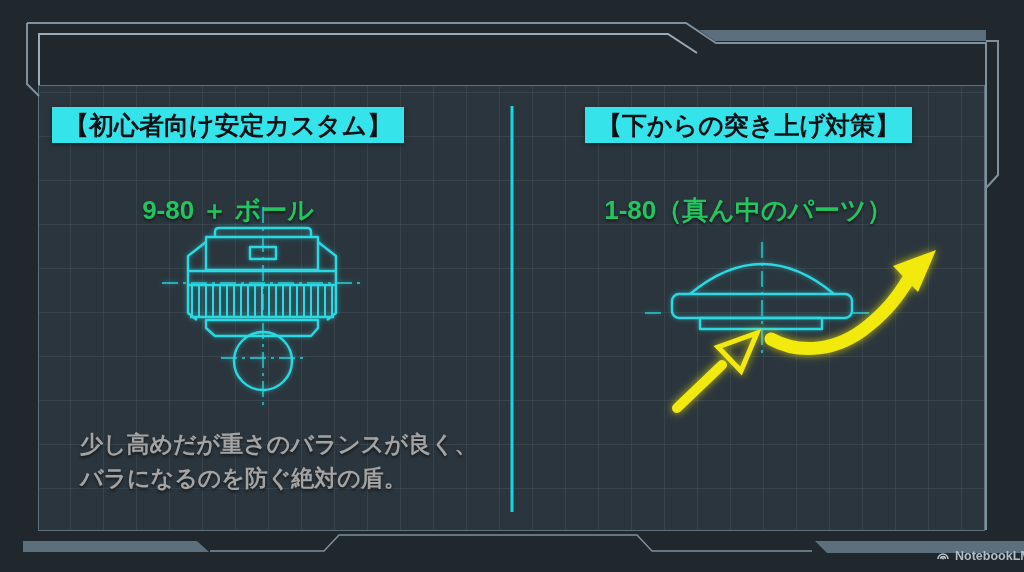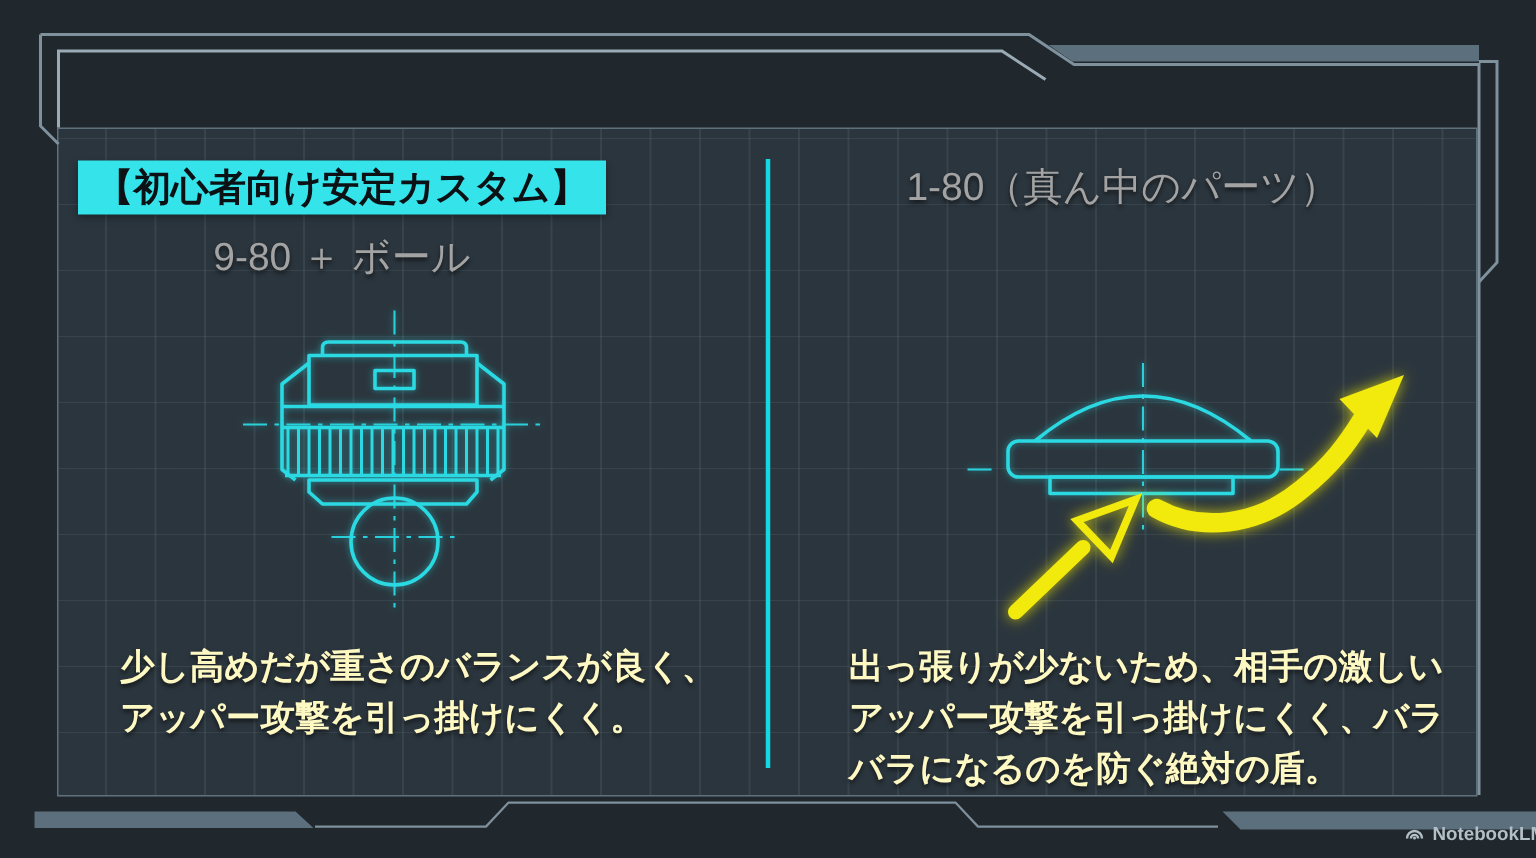--- a/index.html
+++ b/index.html
@@ -42,26 +42,27 @@
 
   .badge{
     display:inline-block;
     background:#35e4eb;color:#0b1115;
     font-size:25px;font-weight:800;
     padding:3px 12px;line-height:1.2;
     box-shadow:0 2px 5px rgba(0,0,0,0.35);
     white-space:nowrap;
   }
   .subtitle{
-    font-size:26px;font-weight:400;color:#a3a3a3;white-space:nowrap;
+    font-size:26px;font-weight:700;color:#22c55e;white-space:nowrap;
     text-shadow:0 2px 3px rgba(0,0,0,0.55);
+    margin-top:39px;
   }
 
   .desc{
-    position:absolute;font-size:23px;font-weight:700;color:#fef9c3;
+    position:absolute;font-size:23px;font-weight:700;color:#a3a3a3;
     line-height:34px;text-shadow:0 2px 3px rgba(0,0,0,0.55);
   }
   .desc.left{left:80px;top:427px;}
   .desc.right{left:566px;top:427px;}
   .desc span{display:block;white-space:nowrap;}
 
   .watermark{
     position:absolute;left:936px;top:549px;
     display:flex;align-items:center;gap:5px;
     color:#b3bfc6;font-size:12.5px;font-weight:600;
@@ -90,20 +91,21 @@
     <polygon points="815,541 1024,541 1024,553 827,553" fill="#5b6f7d"></polygon>
   </svg>
 
 
   <div class="col left">
     <span class="badge">【初心者向け安定カスタム】</span>
     <span class="subtitle">9-80 ＋ ボール</span>
   </div>
 
   <div class="col right">
+    <span class="badge">【下からの突き上げ対策】</span>
     <span class="subtitle">1-80（真ん中のパーツ）</span>
   </div>
 
   <svg class="fig-svg" width="1024" height="572" viewBox="0 0 1024 572">
     <defs>
       <filter id="glowC" x="-40%" y="-40%" width="180%" height="180%">
         <feDropShadow dx="0" dy="0" stdDeviation="2.5" flood-color="#2ad9e2" flood-opacity="0.55"></feDropShadow>
       </filter>
       <filter id="glowY" x="-60%" y="-60%" width="220%" height="220%">
         <feDropShadow dx="0" dy="0" stdDeviation="4.5" flood-color="#f2ea10" flood-opacity="0.75"></feDropShadow>
@@ -145,25 +147,20 @@
     <g filter="url(#glowY)">
       <line x1="677" y1="408" x2="722" y2="365" stroke="#f2ea10" stroke-width="10" stroke-linecap="round"></line>
       <polygon points="757,333 741,371 718,347" fill="none" stroke="#f2ea10" stroke-width="5" stroke-linejoin="miter"></polygon>
       <path d="M771,339 C800,355 838,351 868,326 C888,310 898,296 908,280" fill="none" stroke="#f2ea10" stroke-width="13" stroke-linecap="round"></path>
       <polygon points="936,250 918,292 893,266" fill="#f2ea10"></polygon>
     </g>
   </svg>
 
   <div class="desc left">
     <span>少し高めだが重さのバランスが良く、</span>
-    <span>アッパー攻撃を引っ掛けにくく。</span>
-  </div>
-  <div class="desc right">
-    <span>出っ張りが少ないため、相手の激しい</span>
-    <span>アッパー攻撃を引っ掛けにくく、バラ</span>
     <span>バラになるのを防ぐ絶対の盾。</span>
   </div>
 
   <div class="watermark">
     <svg width="14" height="14" viewBox="0 0 14 14">
       <path d="M2,10 A5,5 0 0 1 12,10" fill="none" stroke="#b3bfc6" stroke-width="1.6"></path>
       <path d="M4.6,10 A2.4,2.4 0 0 1 9.4,10" fill="none" stroke="#b3bfc6" stroke-width="1.6"></path>
       <circle cx="7" cy="9.6" r="1" fill="#b3bfc6"></circle>
     </svg>
     <span>NotebookLM</span>

